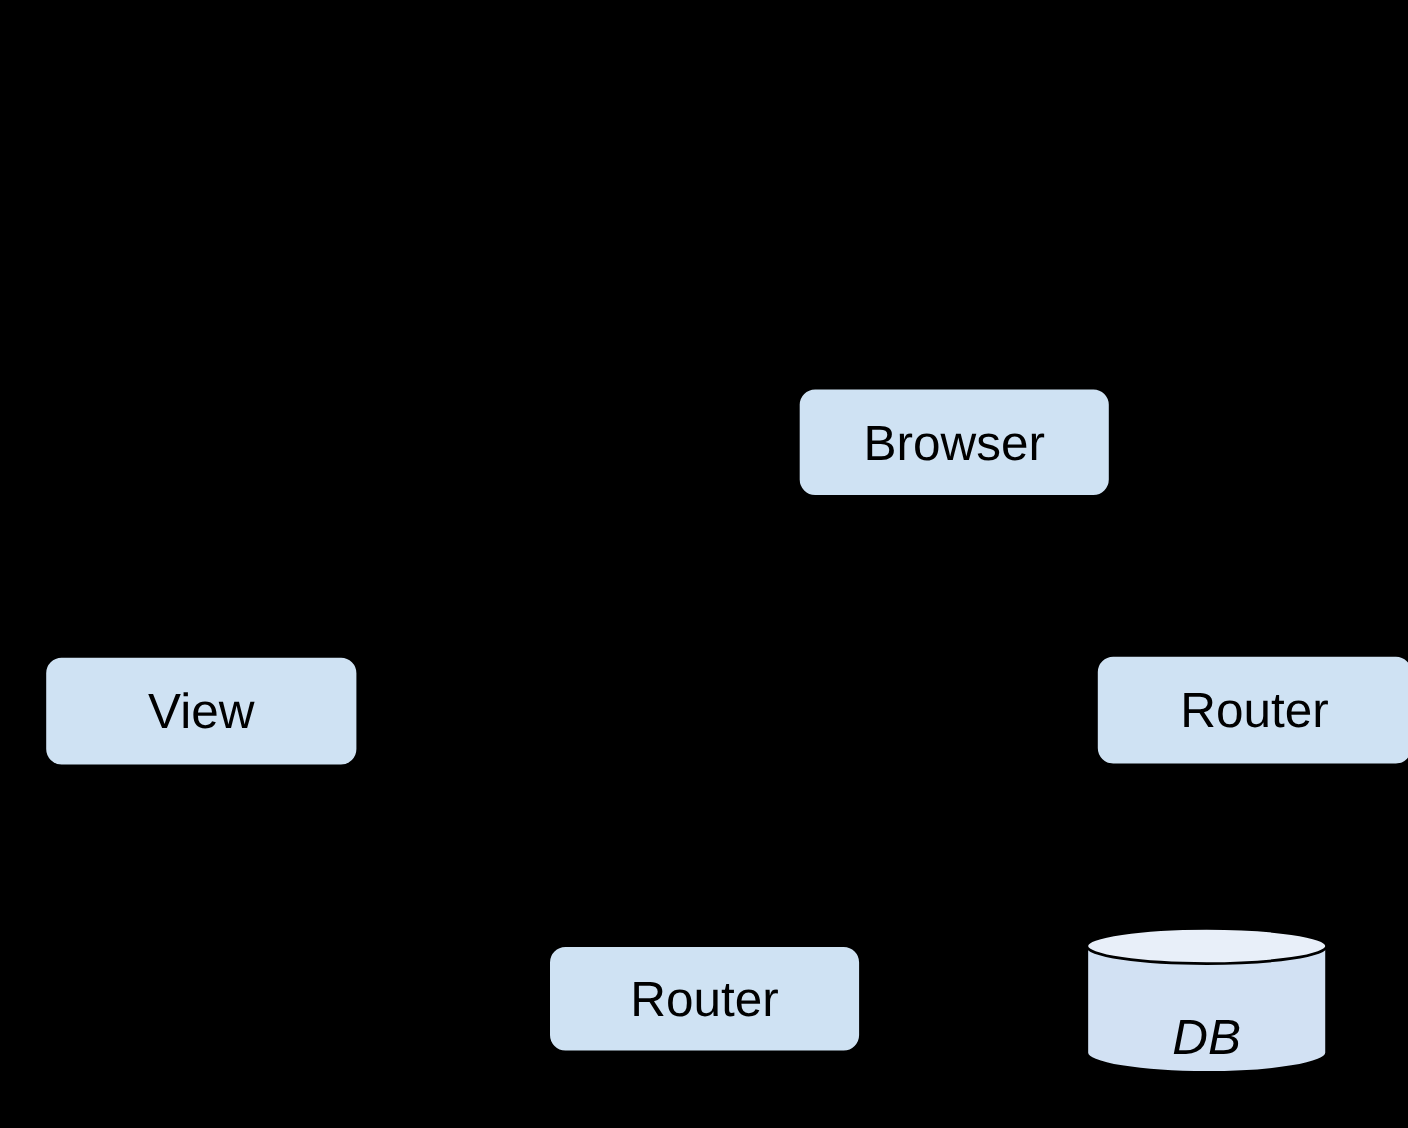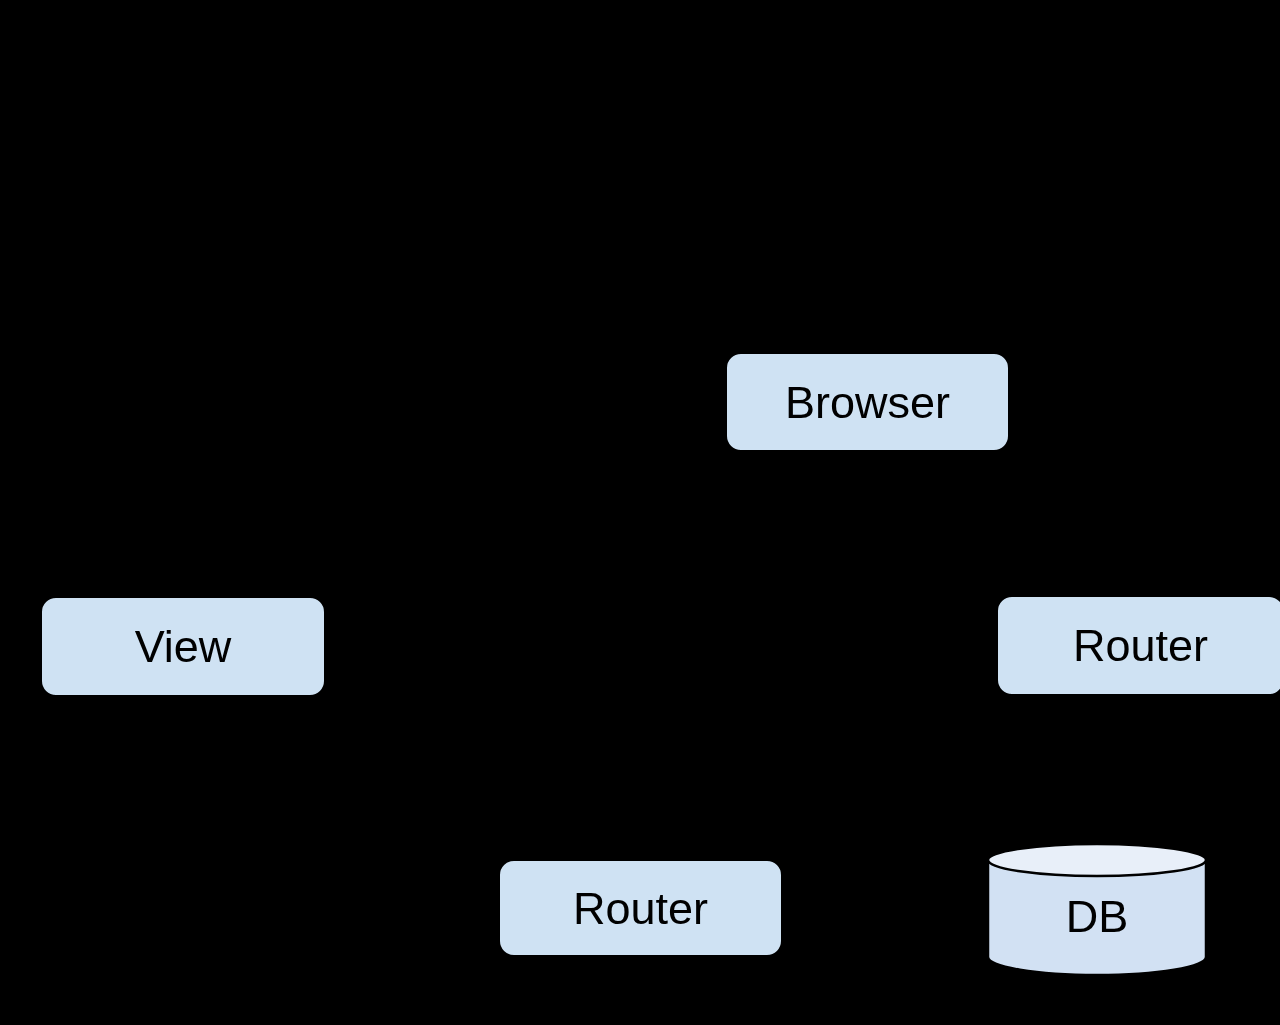--- a/index.html
+++ b/index.html
@@ -54,29 +54,30 @@
     stroke-width: 2.5;
   }
   .cyl-top {
     fill: var(--cylinder-top-fill, #e8eff9);
     stroke: var(--outline, #000000);
     stroke-width: 2.5;
   }
   .cyl-label {
     position: absolute;
     left: 0;
-    top: 28px;
+    top: 54px;
     width: 100%;
     height: 96px;
     display: flex;
     align-items: center;
     justify-content: center;
     color: var(--node-text, #000000);
     font-size: 45px;
     line-height: 1;
+    font-style: italic;
   }
 </style>
 </head>
 <body>
 
 <div class="stage">
 
   <div class="node" id="node-browser">
     <span>Browser</span>
   </div>

